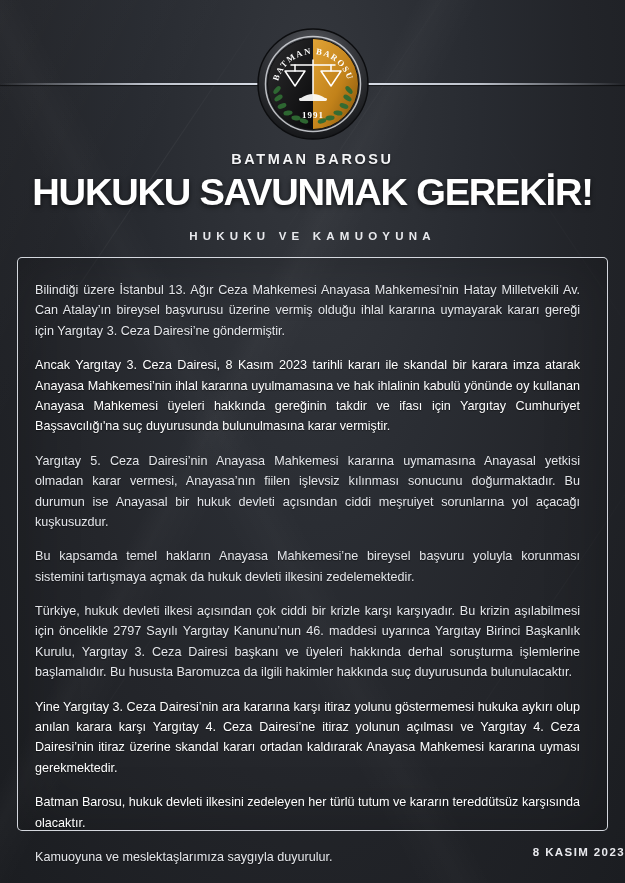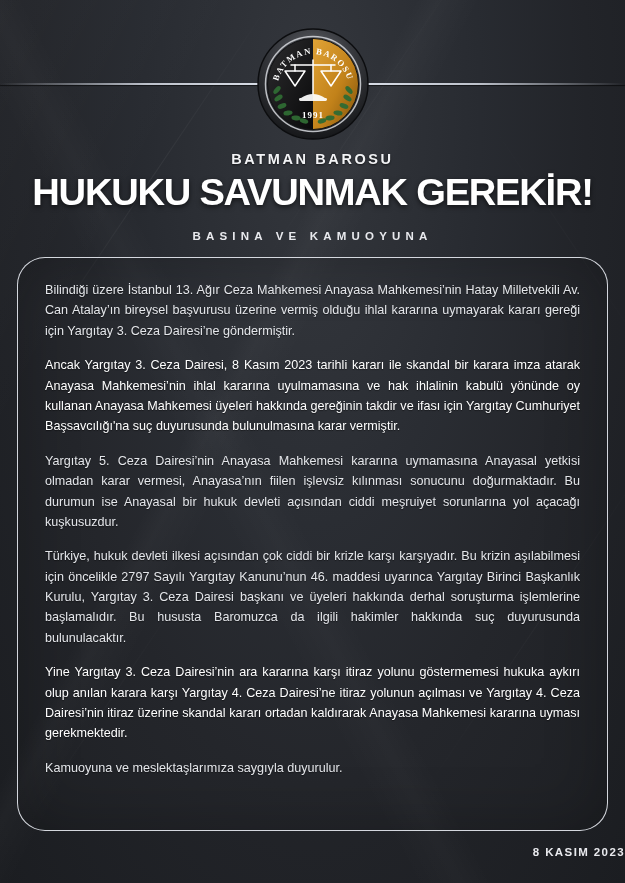--- a/index.html
+++ b/index.html
@@ -106,22 +106,22 @@
 
   
   .panel {
     position: absolute;
     left: 17px;
     top: 257px;
     width: 591px;
     height: 574px;
     box-sizing: border-box;
     border: 1.6px solid rgba(228,231,238,0.92);
-    border-radius: 28px;
-    padding: 22px 27px 20px 27px;
+    border-radius: 5px;
+    padding: 22px 27px 20px 17px;
     background: rgba(255,255,255,0.012);
     box-shadow: inset 0 0 60px rgba(0,0,0,0.25);
   }
 
   .para {
     color: #e4e6ea;
     font-size: 12.6px;
     line-height: 1.62;
     text-align: justify;
     margin: 0 0 14px 0;
@@ -232,26 +232,28 @@
           </g>
         </g>
 
         <text x="56" y="90" text-anchor="middle" font-family="'Liberation Serif', serif" font-size="9" font-weight="bold" letter-spacing="1" fill="#ffffff">1991</text>
       </svg>
     </div>
     <div class="org-name">BATMAN BAROSU</div>
   </div>
 
   <div class="headline">HUKUKU SAVUNMAK GEREKİR!</div>
-  <div class="kicker">BASINA VE KAMUOYUNA</div>
+  <div class="kicker">HUKUKU VE KAMUOYUNA</div>
 
   <div class="panel">
     <p class="para">Bilindiği üzere İstanbul 13. Ağır Ceza Mahkemesi Anayasa Mahkemesi’nin Hatay Milletvekili Av. Can Atalay’ın bireysel başvurusu üzerine vermiş olduğu ihlal kararına uymayarak kararı gereği için Yargıtay 3. Ceza Dairesi’ne göndermiştir.</p>
     <p class="para bold">Ancak Yargıtay 3. Ceza Dairesi, 8 Kasım 2023 tarihli kararı ile skandal bir karara imza atarak Anayasa Mahkemesi’nin ihlal kararına uyulmamasına ve hak ihlalinin kabulü yönünde oy kullanan Anayasa Mahkemesi üyeleri hakkında gereğinin takdir ve ifası için Yargıtay Cumhuriyet Başsavcılığı'na suç duyurusunda bulunulmasına karar vermiştir.</p>
     <p class="para">Yargıtay 5. Ceza Dairesi’nin Anayasa Mahkemesi kararına uymamasına Anayasal yetkisi olmadan karar vermesi, Anayasa’nın fiilen işlevsiz kılınması sonucunu doğurmaktadır. Bu durumun ise Anayasal bir hukuk devleti açısından ciddi meşruiyet sorunlarına yol açacağı kuşkusuzdur.</p>
+    <p class="para">Bu kapsamda temel hakların Anayasa Mahkemesi’ne bireysel başvuru yoluyla korunması sistemini tartışmaya açmak da hukuk devleti ilkesini zedelemektedir.</p>
     <p class="para">Türkiye, hukuk devleti ilkesi açısından çok ciddi bir krizle karşı karşıyadır. Bu krizin aşılabilmesi için öncelikle 2797 Sayılı Yargıtay Kanunu’nun 46. maddesi uyarınca Yargıtay Birinci Başkanlık Kurulu, Yargıtay 3. Ceza Dairesi başkanı ve üyeleri hakkında derhal soruşturma işlemlerine başlamalıdır. Bu hususta Baromuzca da ilgili hakimler hakkında suç duyurusunda bulunulacaktır.</p>
     <p class="para bold">Yine Yargıtay 3. Ceza Dairesi’nin ara kararına karşı itiraz yolunu göstermemesi hukuka aykırı olup anılan karara karşı Yargıtay 4. Ceza Dairesi’ne itiraz yolunun açılması ve Yargıtay 4. Ceza Dairesi’nin itiraz üzerine skandal kararı ortadan kaldırarak Anayasa Mahkemesi kararına uyması gerekmektedir.</p>
+    <p class="para bold">Batman Barosu, hukuk devleti ilkesini zedeleyen her türlü tutum ve kararın tereddütsüz karşısında olacaktır.</p>
     <p class="para last-left">Kamuoyuna ve meslektaşlarımıza saygıyla duyurulur.</p>
   </div>
 
   <div class="footer-date">8 KASIM 2023</div>
 
 </div>
 
 </body></html>

